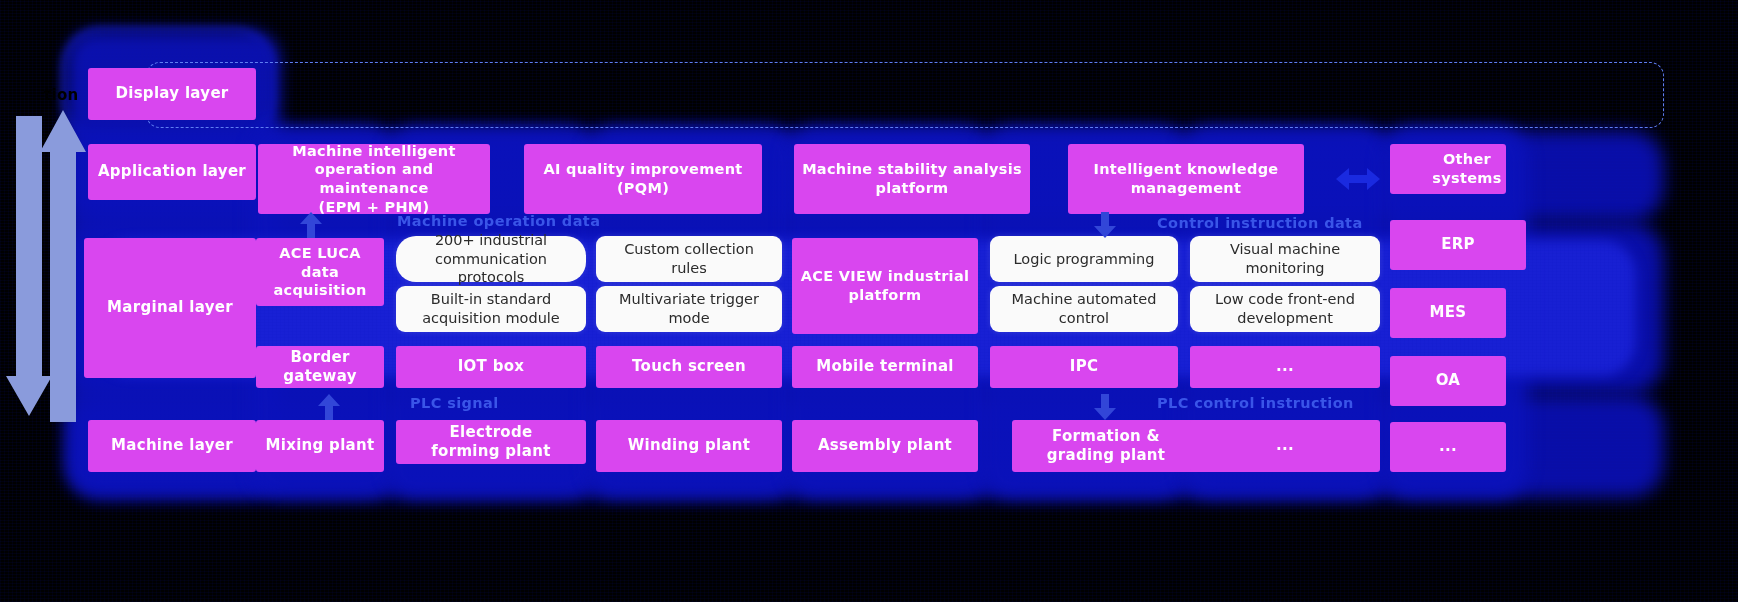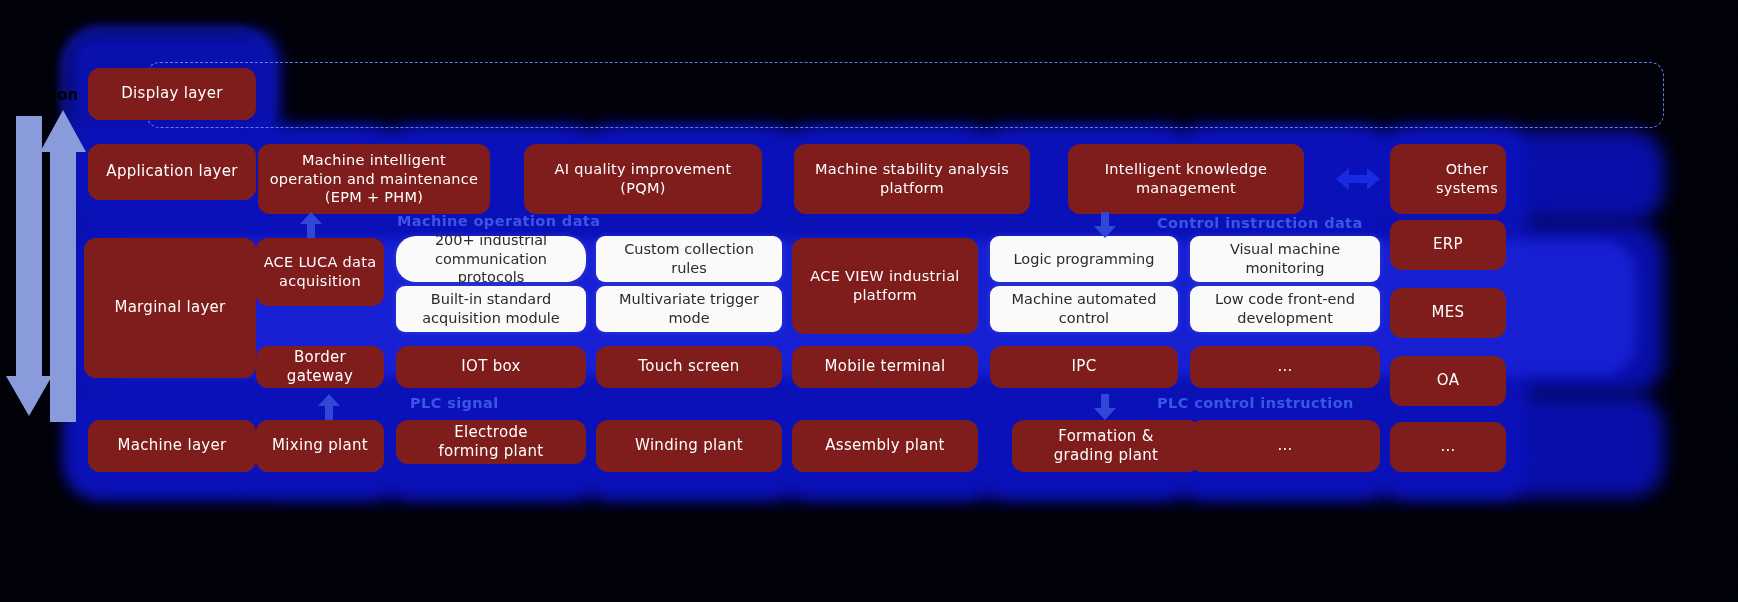--- a/index.html
+++ b/index.html
@@ -40,25 +40,25 @@
   }
 
   
   .box {
     position: absolute;
     display: flex;
     align-items: center;
     justify-content: center;
     text-align: center;
     color: #ffffff;
-    font-weight: 400;
+    font-weight: 700;
     line-height: 1.28;
     letter-spacing: .3px;
-    background: #7f1d1d;
-    border-radius: 12px;
+    background: #d946ef;
+    border-radius: 3px;
     padding: 2px 6px;
     z-index: 6;
   }
   .box.sz14 { font-size: 14.5px; }
   .box.sz15 { font-size: 15px; }
 
   .wbox {
     position: absolute;
     display: flex;
     align-items: center;
@@ -169,21 +169,21 @@
 
   <div class="box sz14" style="left:1068px; top:144px; width:236px; height:70px; flex-direction:column;">
     <span>Intelligent knowledge</span>
     <span>management</span>
   </div>
 
   <svg class="dbl-arrow" width="44" height="30" viewBox="0 0 44 30" style="left:1336px; top:164px;">
     <polygon points="0,15 13,4 13,11 31,11 31,4 44,15 31,26 31,19 13,19 13,26" fill="#1a2ae0"></polygon>
   </svg>
 
-  <div class="box sz14" style="left:1390px; top:144px; width:116px; height:70px; flex-direction:column;padding-left:44px;">
+  <div class="box sz14" style="left:1390px; top:144px; width:116px; height:50px; flex-direction:column;padding-left:44px;">
     <span>Other</span>
     <span>systems</span>
   </div>
 
   <div class="flow-label" style="left:397px; top:213px;">Machine operation data</div>
   <div class="flow-label" style="left:1157px; top:215px;">Control instruction data</div>
 
   <svg class="mini-arrow" width="22" height="26" viewBox="0 0 22 26" style="left:300px; top:212px;">
     <polygon points="11,0 22,12 15,12 15,26 7,26 7,12 0,12" fill="#3246d8"></polygon>
   </svg>
@@ -231,21 +231,21 @@
   </div>
   <div class="wbox" style="left:990px; top:286px; width:188px; height:46px; flex-direction:column;">
     <span>Machine automated</span>
     <span>control</span>
   </div>
   <div class="wbox" style="left:1190px; top:286px; width:190px; height:46px; flex-direction:column;">
     <span>Low code front-end</span>
     <span>development</span>
   </div>
 
-  <div class="box sz15" style="left:1390px; top:220px; width:116px; height:50px;">ERP</div>
+  <div class="box sz15" style="left:1390px; top:220px; width:136px; height:50px;">ERP</div>
   <div class="box sz15" style="left:1390px; top:288px; width:116px; height:50px;">MES</div>
   <div class="box sz15" style="left:1390px; top:356px; width:116px; height:50px;">OA</div>
   <div class="box sz15" style="left:1390px; top:422px; width:116px; height:50px;">...</div>
 
   <div class="box sz15" style="left:256px; top:346px; width:128px; height:42px;">Border gateway</div>
   <div class="box sz15" style="left:396px; top:346px; width:190px; height:42px;">IOT box</div>
   <div class="box sz15" style="left:596px; top:346px; width:186px; height:42px;">Touch screen</div>
   <div class="box sz15" style="left:792px; top:346px; width:186px; height:42px;">Mobile terminal</div>
   <div class="box sz15" style="left:990px; top:346px; width:188px; height:42px;">IPC</div>
   <div class="box sz15" style="left:1190px; top:346px; width:190px; height:42px;">...</div>

